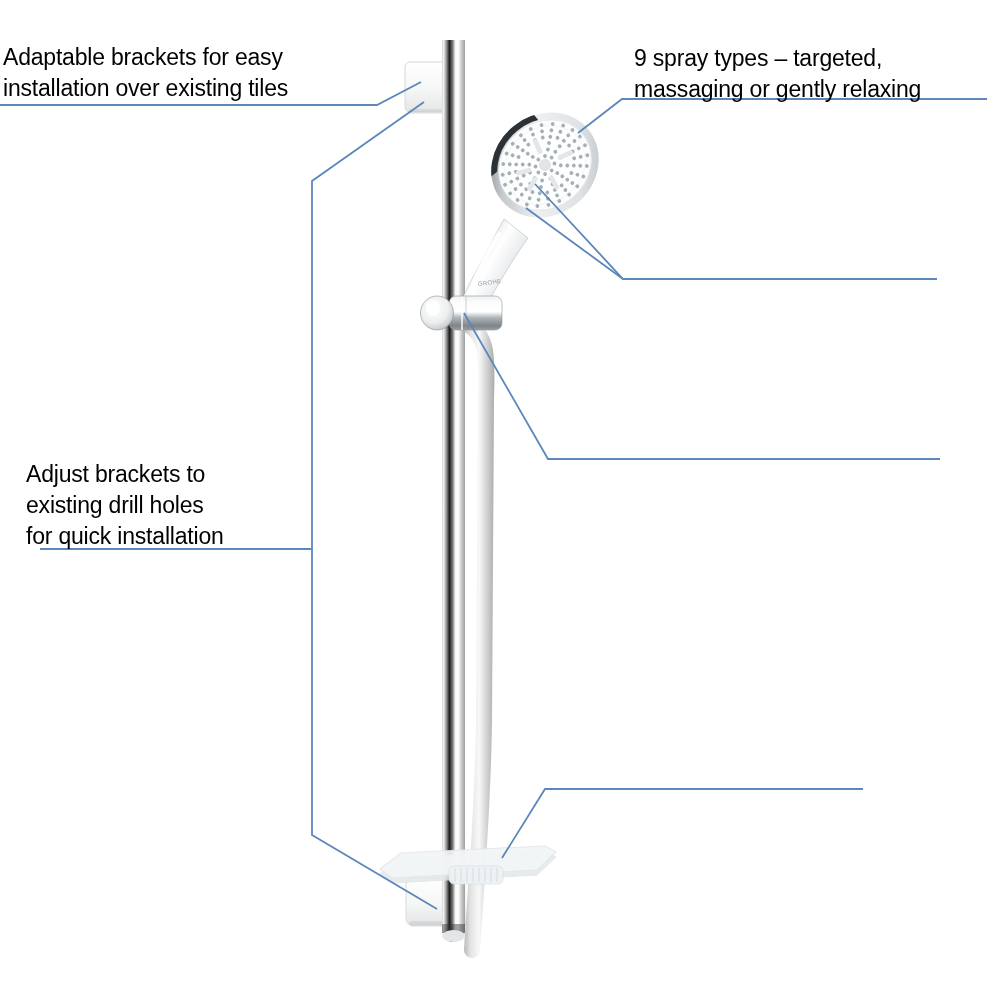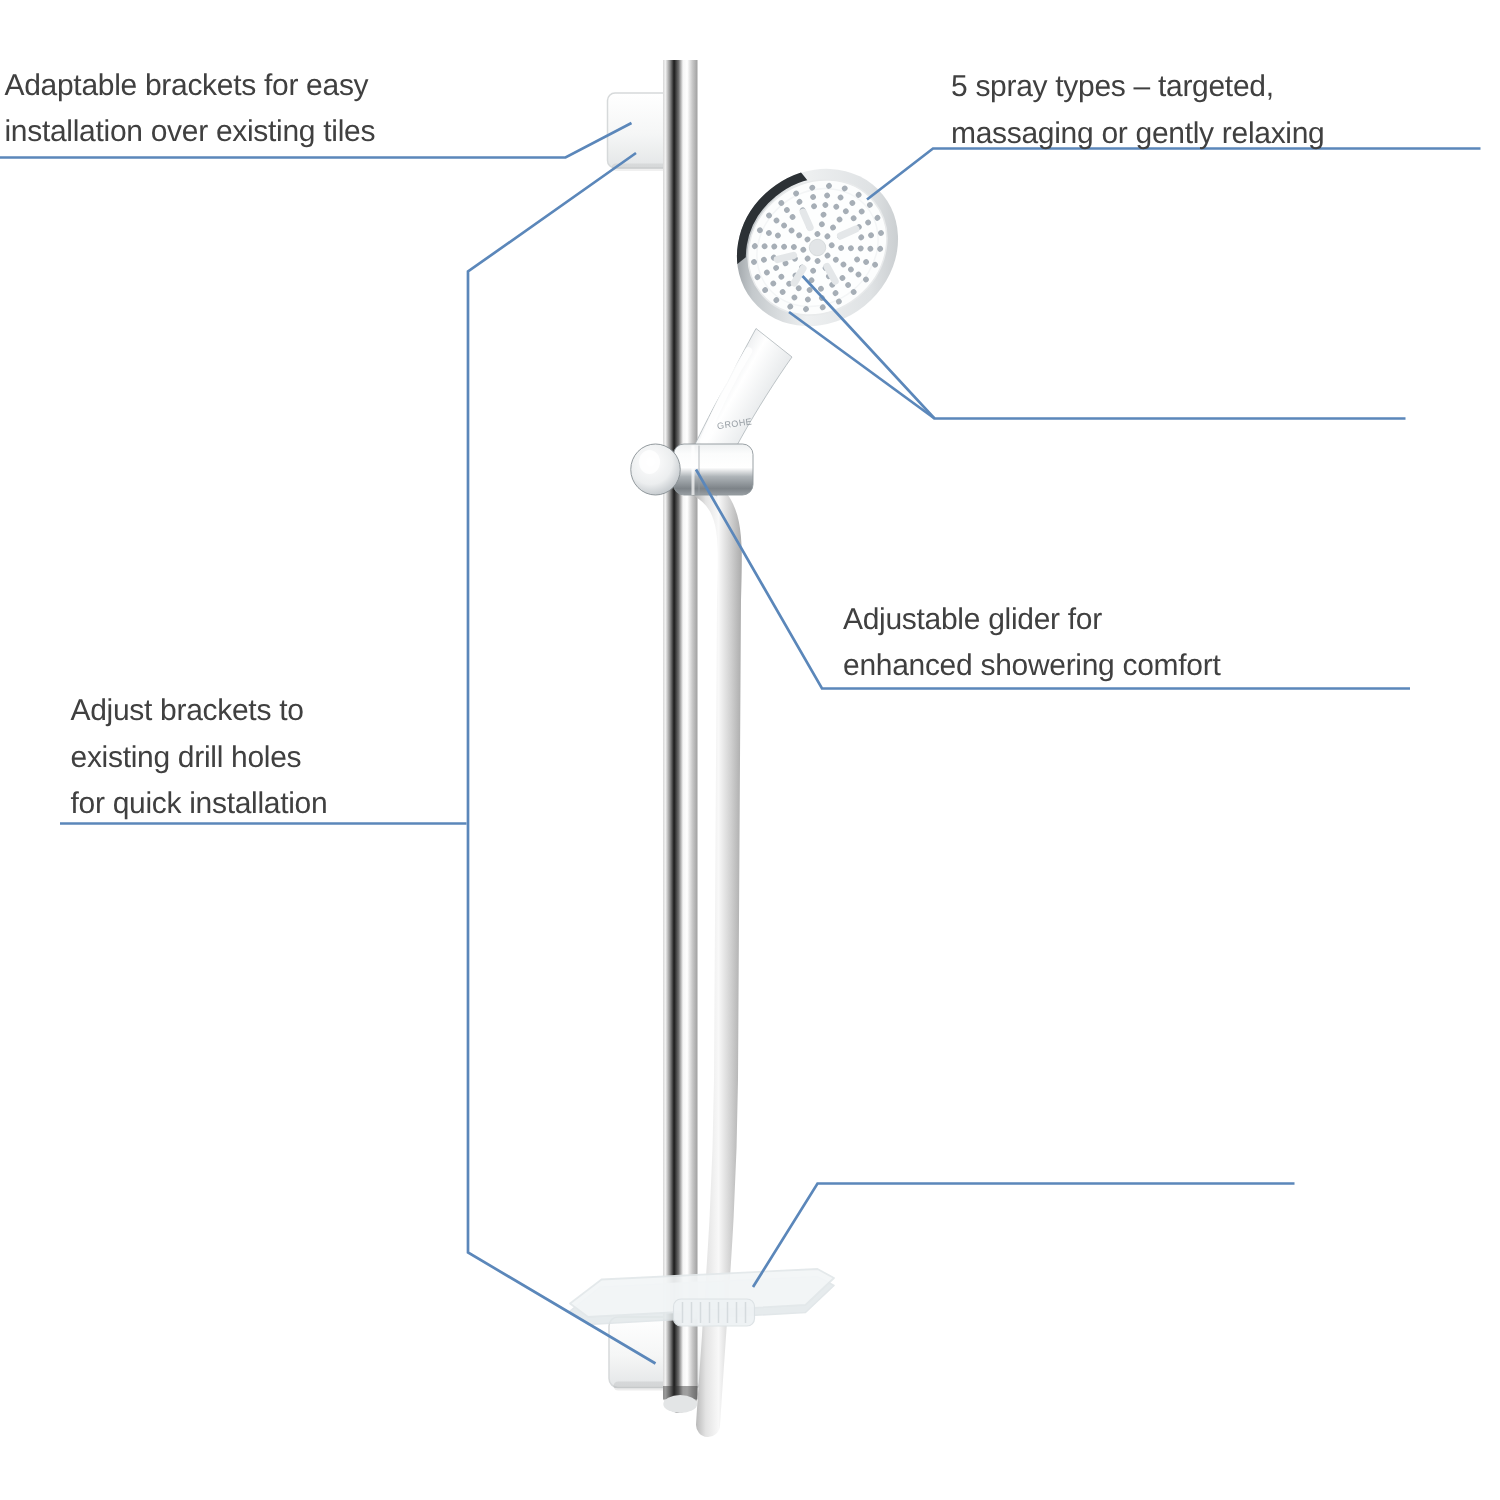--- a/index.html
+++ b/index.html
@@ -1,25 +1,25 @@
 <!DOCTYPE html>
 <html><head>
 <meta charset="utf-8">
 <style>
   html,body{margin:0;padding:0;background:#fff;}
   #canvas{position:relative;width:1000px;height:1000px;background:#fff;overflow:hidden;
           font-family:"Liberation Sans",sans-serif;}
   #art{position:absolute;left:0;top:0;}
-  .label{position:absolute;font-size:20px;line-height:31px;color:#404040;
+  .label{position:absolute;font-size:23px;line-height:31px;color:#000000;
          letter-spacing:-0.2px;white-space:pre-line;}
   .lbl-adaptable{left:3px;top:42px;}
   .lbl-spray{left:634px;top:43px;}
   .lbl-drip{left:637px;top:217px;}
   .lbl-glider{left:562px;top:398px;}
-  .lbl-drill{left:47px;top:459px;}
+  .lbl-drill{left:26px;top:459px;}
   .lbl-tray{left:557px;top:728px;}
 </style>
 </head>
 <body>
 
 <div id="canvas">
 
   <svg id="art" width="1000" height="1000" viewBox="0 0 1000 1000">
     <defs>
       <linearGradient id="railG" gradientUnits="userSpaceOnUse" x1="442" y1="0" x2="465" y2="0">
@@ -252,20 +252,18 @@
       <line x1="623" y1="279" x2="526" y2="208"></line>
       <polyline points="940,459 548,459 464,313"></polyline>
       <line x1="40" y1="549" x2="311" y2="549"></line>
       <polyline points="424,102 312,181 312,835 437,909"></polyline>
       <polyline points="863,789 545,789 502,858"></polyline>
     </g>
   </svg>
 
   <div class="label lbl-adaptable">Adaptable brackets for easy
 installation over existing tiles</div>
-  <div class="label lbl-spray">5 spray types – targeted,
+  <div class="label lbl-spray">9 spray types – targeted,
 massaging or gently relaxing</div>
-  <div class="label lbl-glider">Adjustable glider for
-enhanced showering comfort</div>
   <div class="label lbl-drill">Adjust brackets to
 existing drill holes
 for quick installation</div>
 </div>
 
 </body></html>

